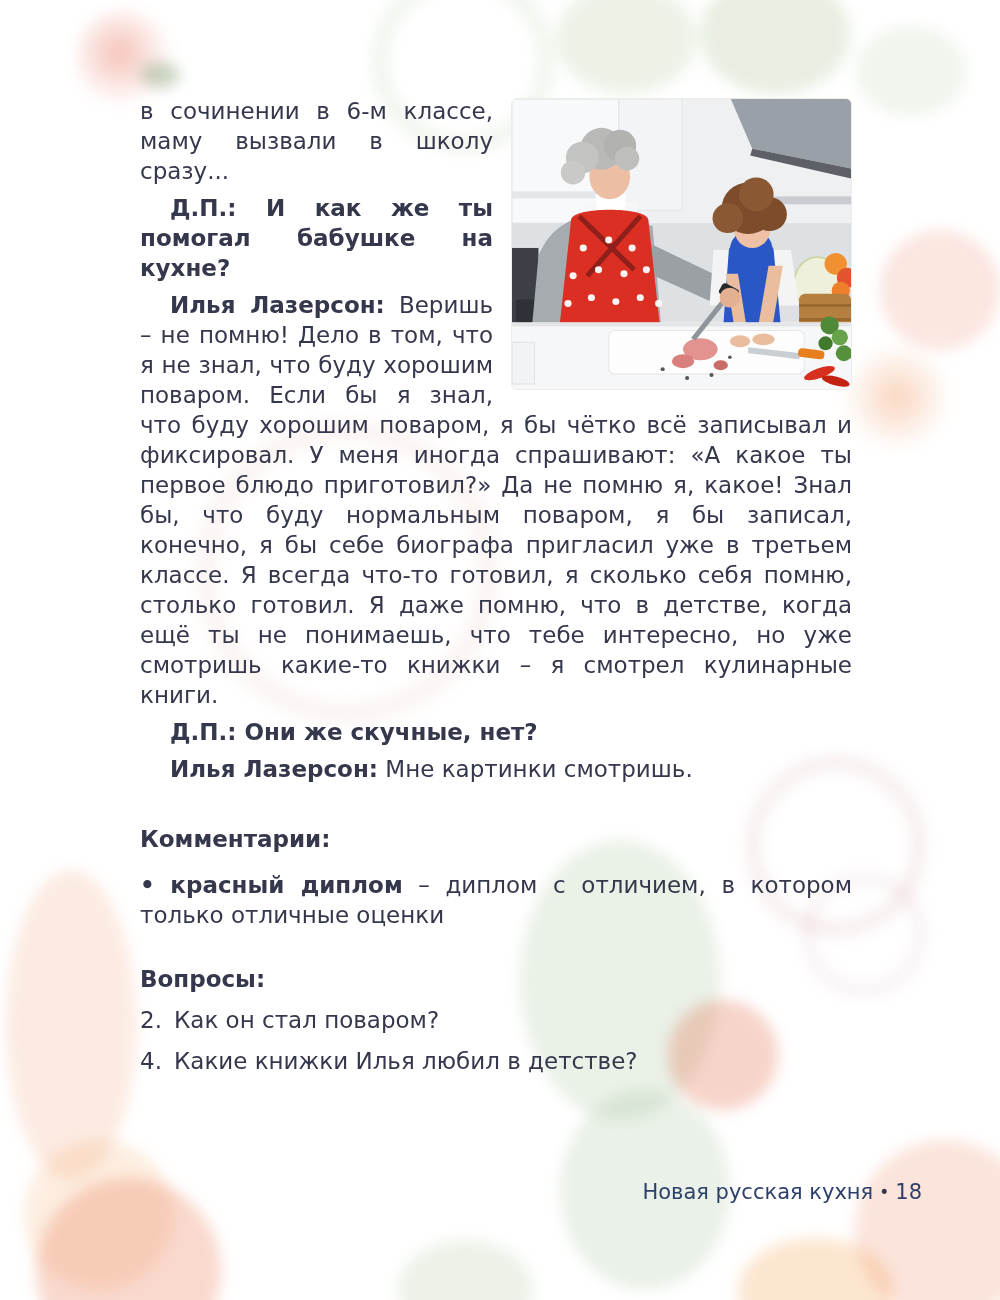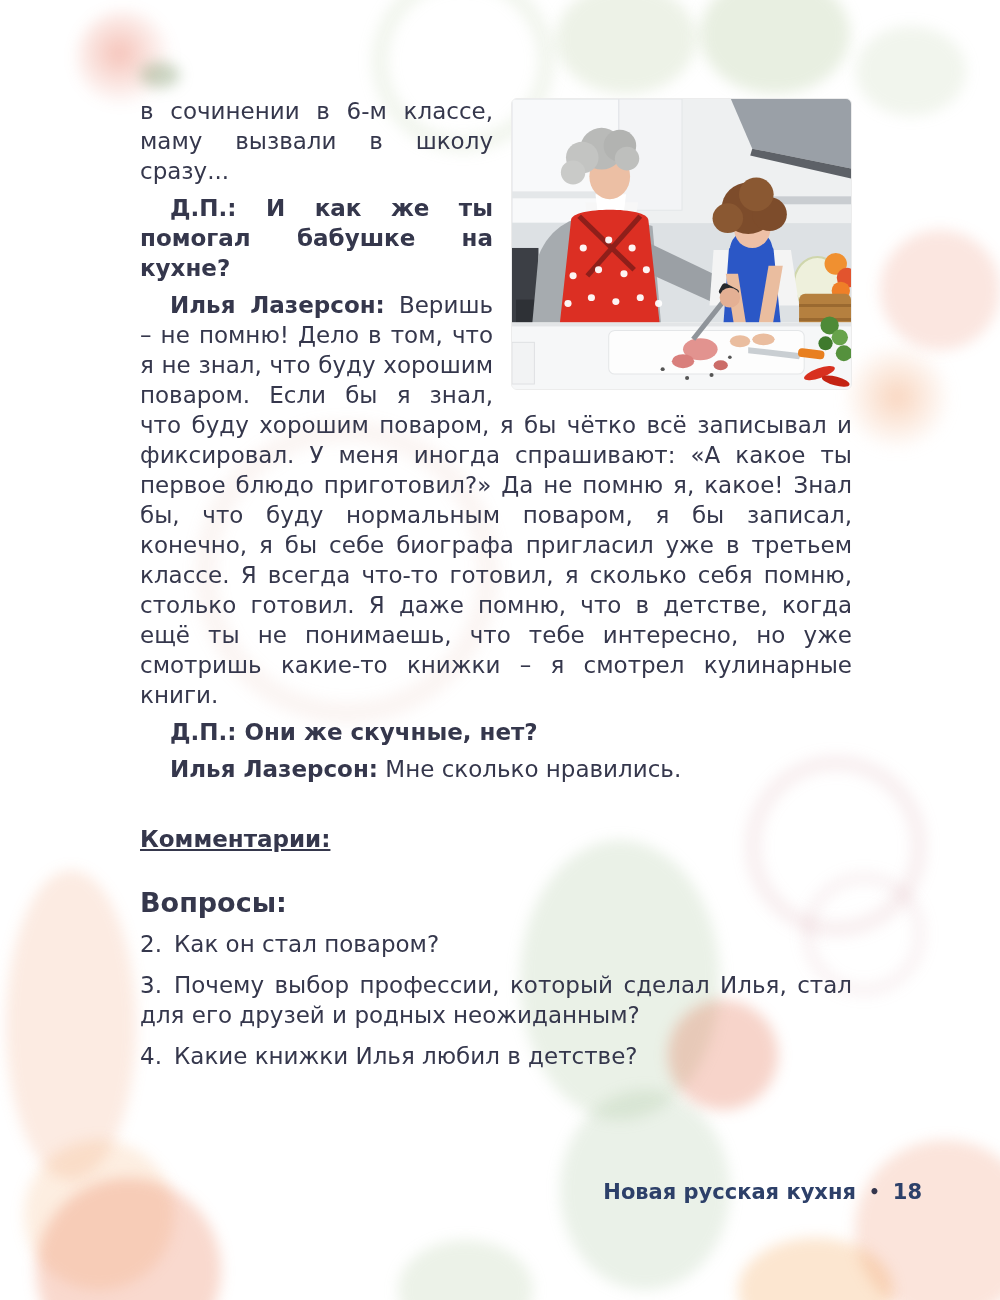--- a/index.html
+++ b/index.html
@@ -33,37 +33,37 @@
   .wm-greens-bc{left:398px;top:1240px;width:135px;height:100px;background:rgba(160,190,140,.20);}
 
   
   .content{
     position:absolute;left:140px;top:96px;width:712px;
     color:#35374c;font-size:23px;line-height:30px;text-align:justify;
   }
   .content p,.content h3{margin:0;padding:0;}
   .bold{font-weight:bold;}
   .para{text-indent:30px;margin-top:7px !important;}
-  .h-comments{margin-top:40px !important;font-size:23px;text-decoration:underline;}
+  .h-comments{margin-top:40px !important;font-size:23px;}
   .comment-item{margin-top:16px !important;}
-  .h-questions{margin-top:34px !important;font-size:27px;}
+  .h-questions{margin-top:34px !important;font-size:23px;}
   .q-item{margin-top:11px !important;}
   .qnum{margin-right:12px;}
 
   
   .photo{
     float:right;width:341px;height:292px;margin:2px 0 14px 18px;
     border:1px solid #ececec;border-radius:6px;overflow:hidden;background:#fff;box-sizing:border-box;
   }
   .photo svg{display:block;width:100%;height:100%;}
 
   
   .footer{
-    position:absolute;top:1180px;right:114px;display:flex;align-items:center;gap:13px;
-    font-weight:bold;font-size:21px;color:#2d4069;
+    position:absolute;top:1180px;right:114px;display:flex;align-items:center;gap:6px;
+    font-weight:normal;font-size:21px;color:#2d4069;
   }
   .fsep{font-size:17px;color:#34364d;}
 </style>
 </head>
 <body>
 
 <div class="page">
 
   <div class="wm">
     <i class="wm-tomato-tl"></i>
@@ -191,29 +191,29 @@
     </figure>
 
     <p class="cont">в сочинении в 6-м классе, маму вызвали в школу сразу...</p>
 
     <p class="para bold"><span>Д.П.:</span> <span>И как же ты помогал бабушке на кухне?</span></p>
 
     <p class="para"><span class="bold">Илья Лазерсон:</span> <span>Веришь – не помню! Дело в том, что я не знал, что буду хорошим поваром. Если бы я знал, что буду хорошим поваром, я бы чётко всё записывал и фиксировал. У меня иногда спрашивают: «А какое ты первое блюдо приготовил?» Да не помню я, какое! Знал бы, что буду нормальным поваром, я бы записал, конечно, я бы себе биографа пригласил уже в третьем классе. Я всегда что-то готовил, я сколько себя помню, столько готовил. Я даже помню, что в детстве, когда ещё ты не понимаешь, что тебе интересно, но уже смотришь какие-то книжки – я смотрел кулинарные книги.</span></p>
 
     <p class="para bold"><span>Д.П.:</span> <span>Они же скучные, нет?</span></p>
 
-    <p class="para"><span class="bold">Илья Лазерсон:</span> <span>Мне сколько нравились.</span></p>
+    <p class="para"><span class="bold">Илья Лазерсон:</span> <span>Мне картинки смотришь.</span></p>
 
     <h3 class="bold h-comments">Комментарии:</h3>
 
+    <p class="comment-item"><span class="bold">•</span> <span class="bold">красный диплом</span> <span>– диплом с отличием, в котором только отличные оценки</span></p>
 
     <h3 class="bold h-questions">Вопросы:</h3>
 
     <p class="q-item"><span class="qnum">2.</span><span>Как он стал поваром?</span></p>
-    <p class="q-item"><span class="qnum">3.</span><span>Почему выбор профессии, который сделал Илья, стал для его друзей и родных неожиданным?</span></p>
     <p class="q-item"><span class="qnum">4.</span><span>Какие книжки Илья любил в детстве?</span></p>
 
   </div>
 
   <div class="footer">
     <span class="ftitle">Новая русская кухня</span>
     <span class="fsep">•</span>
     <span class="fnum">18</span>
   </div>
 

